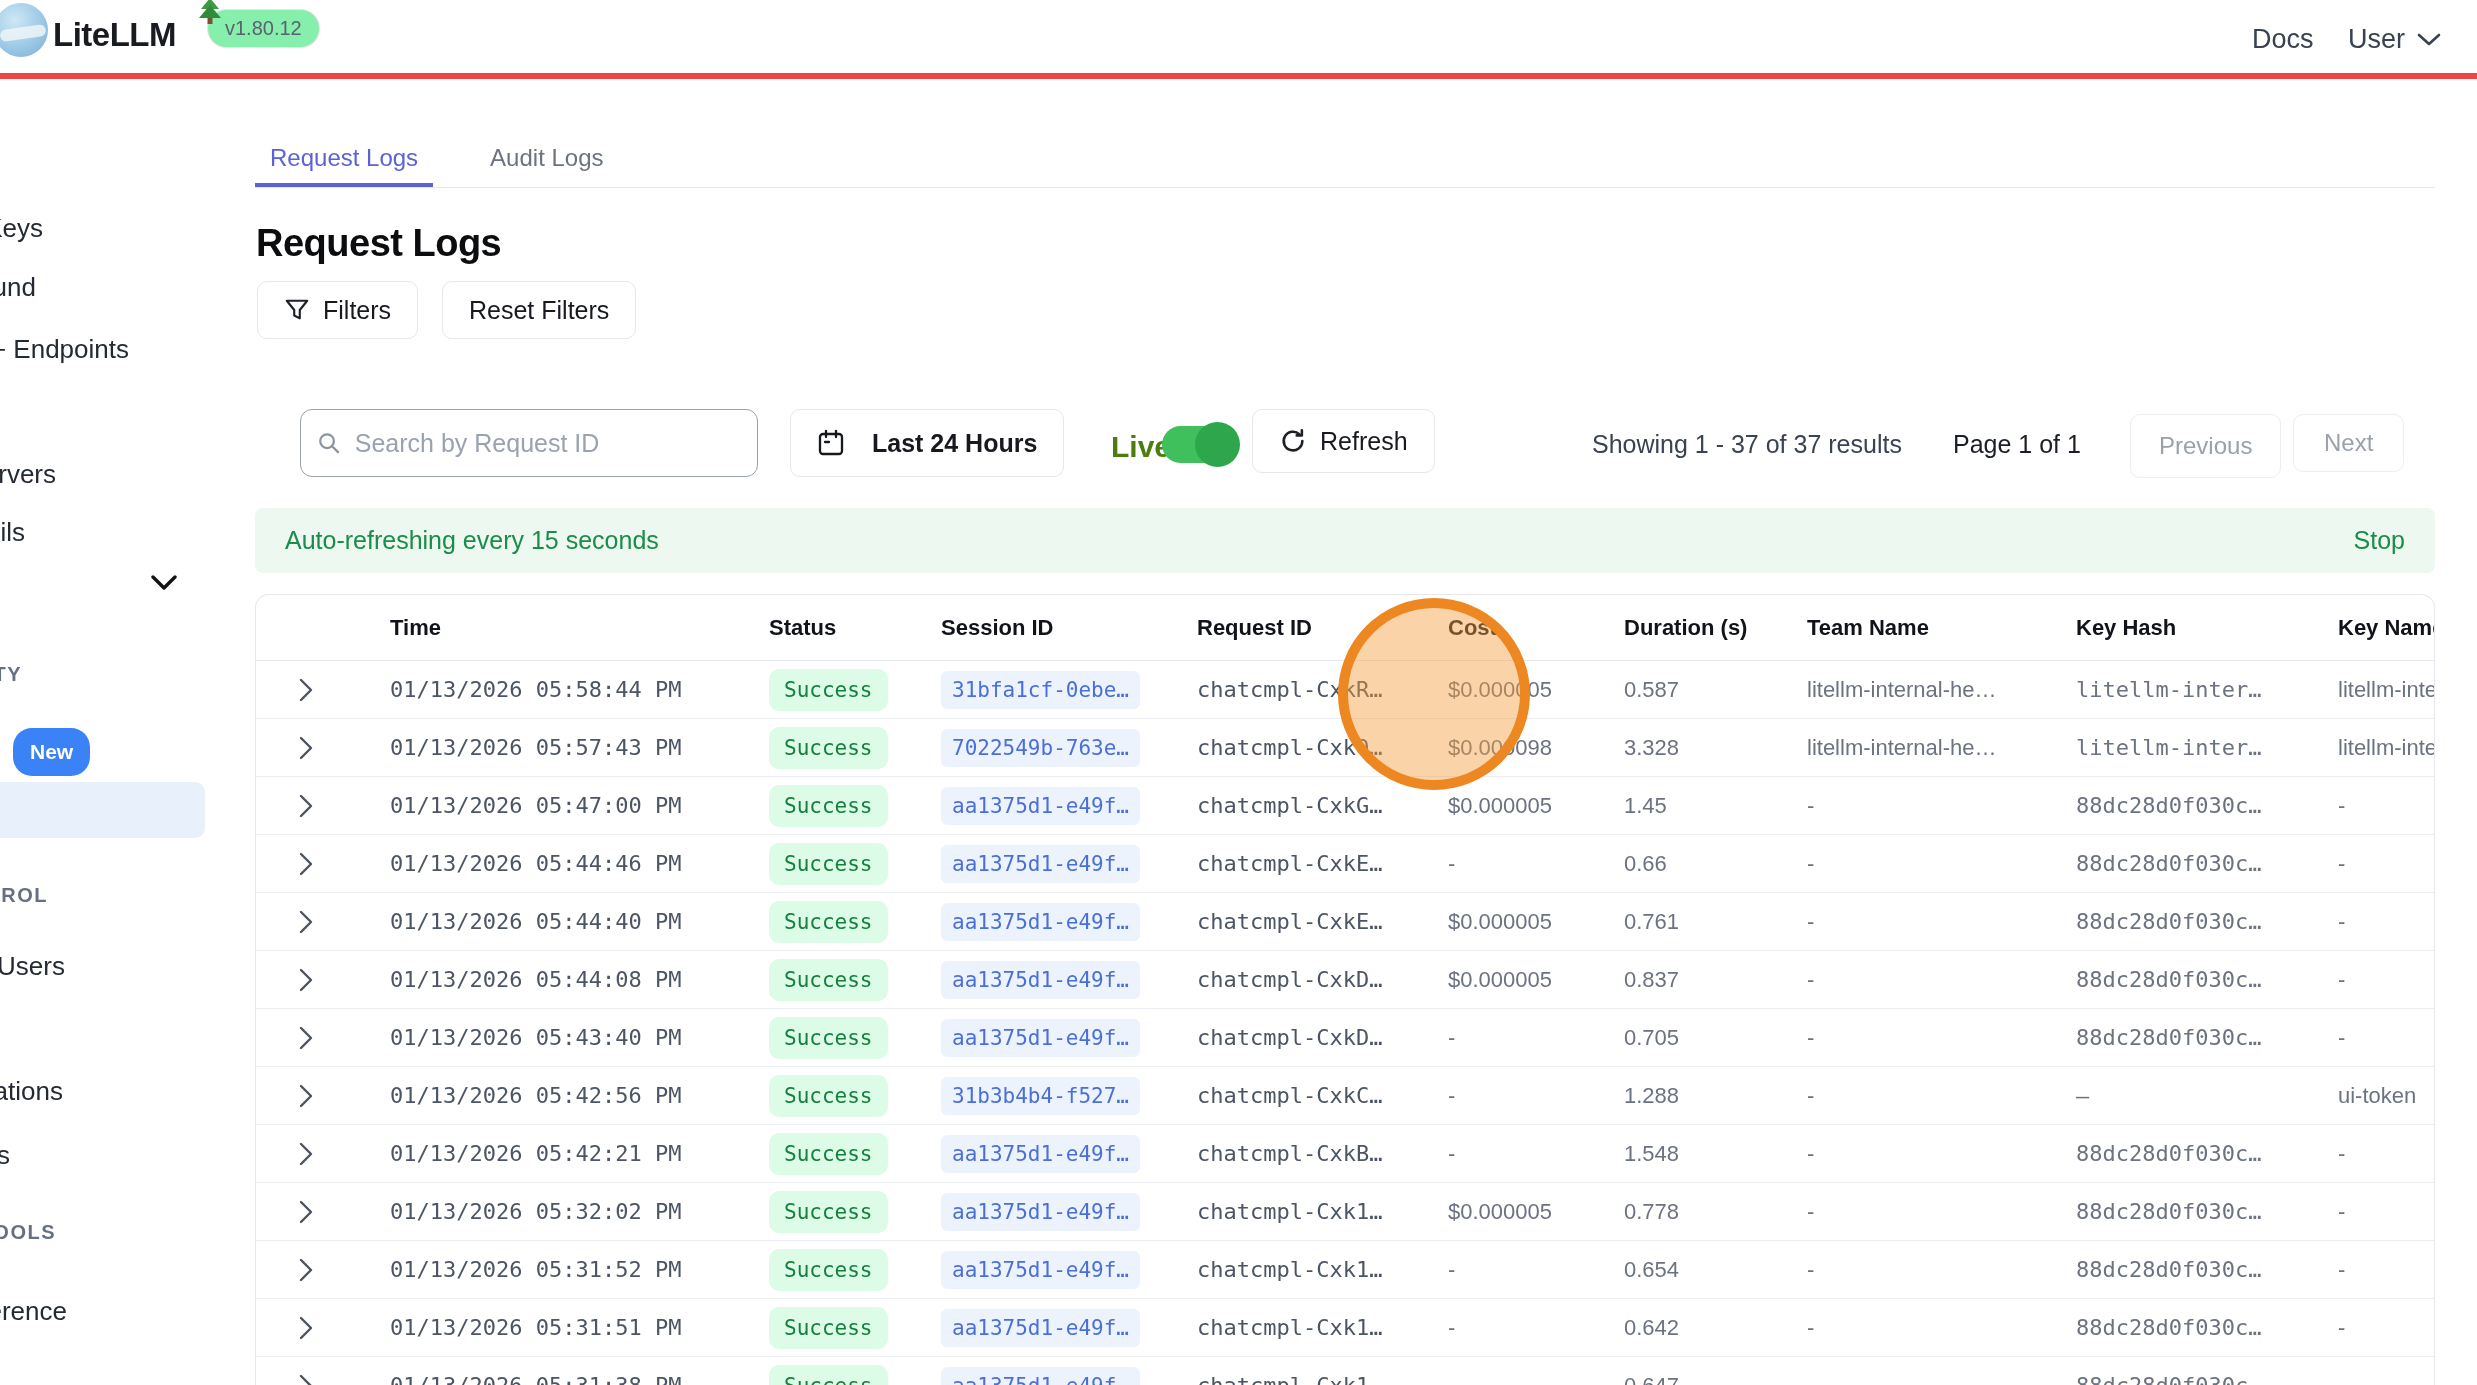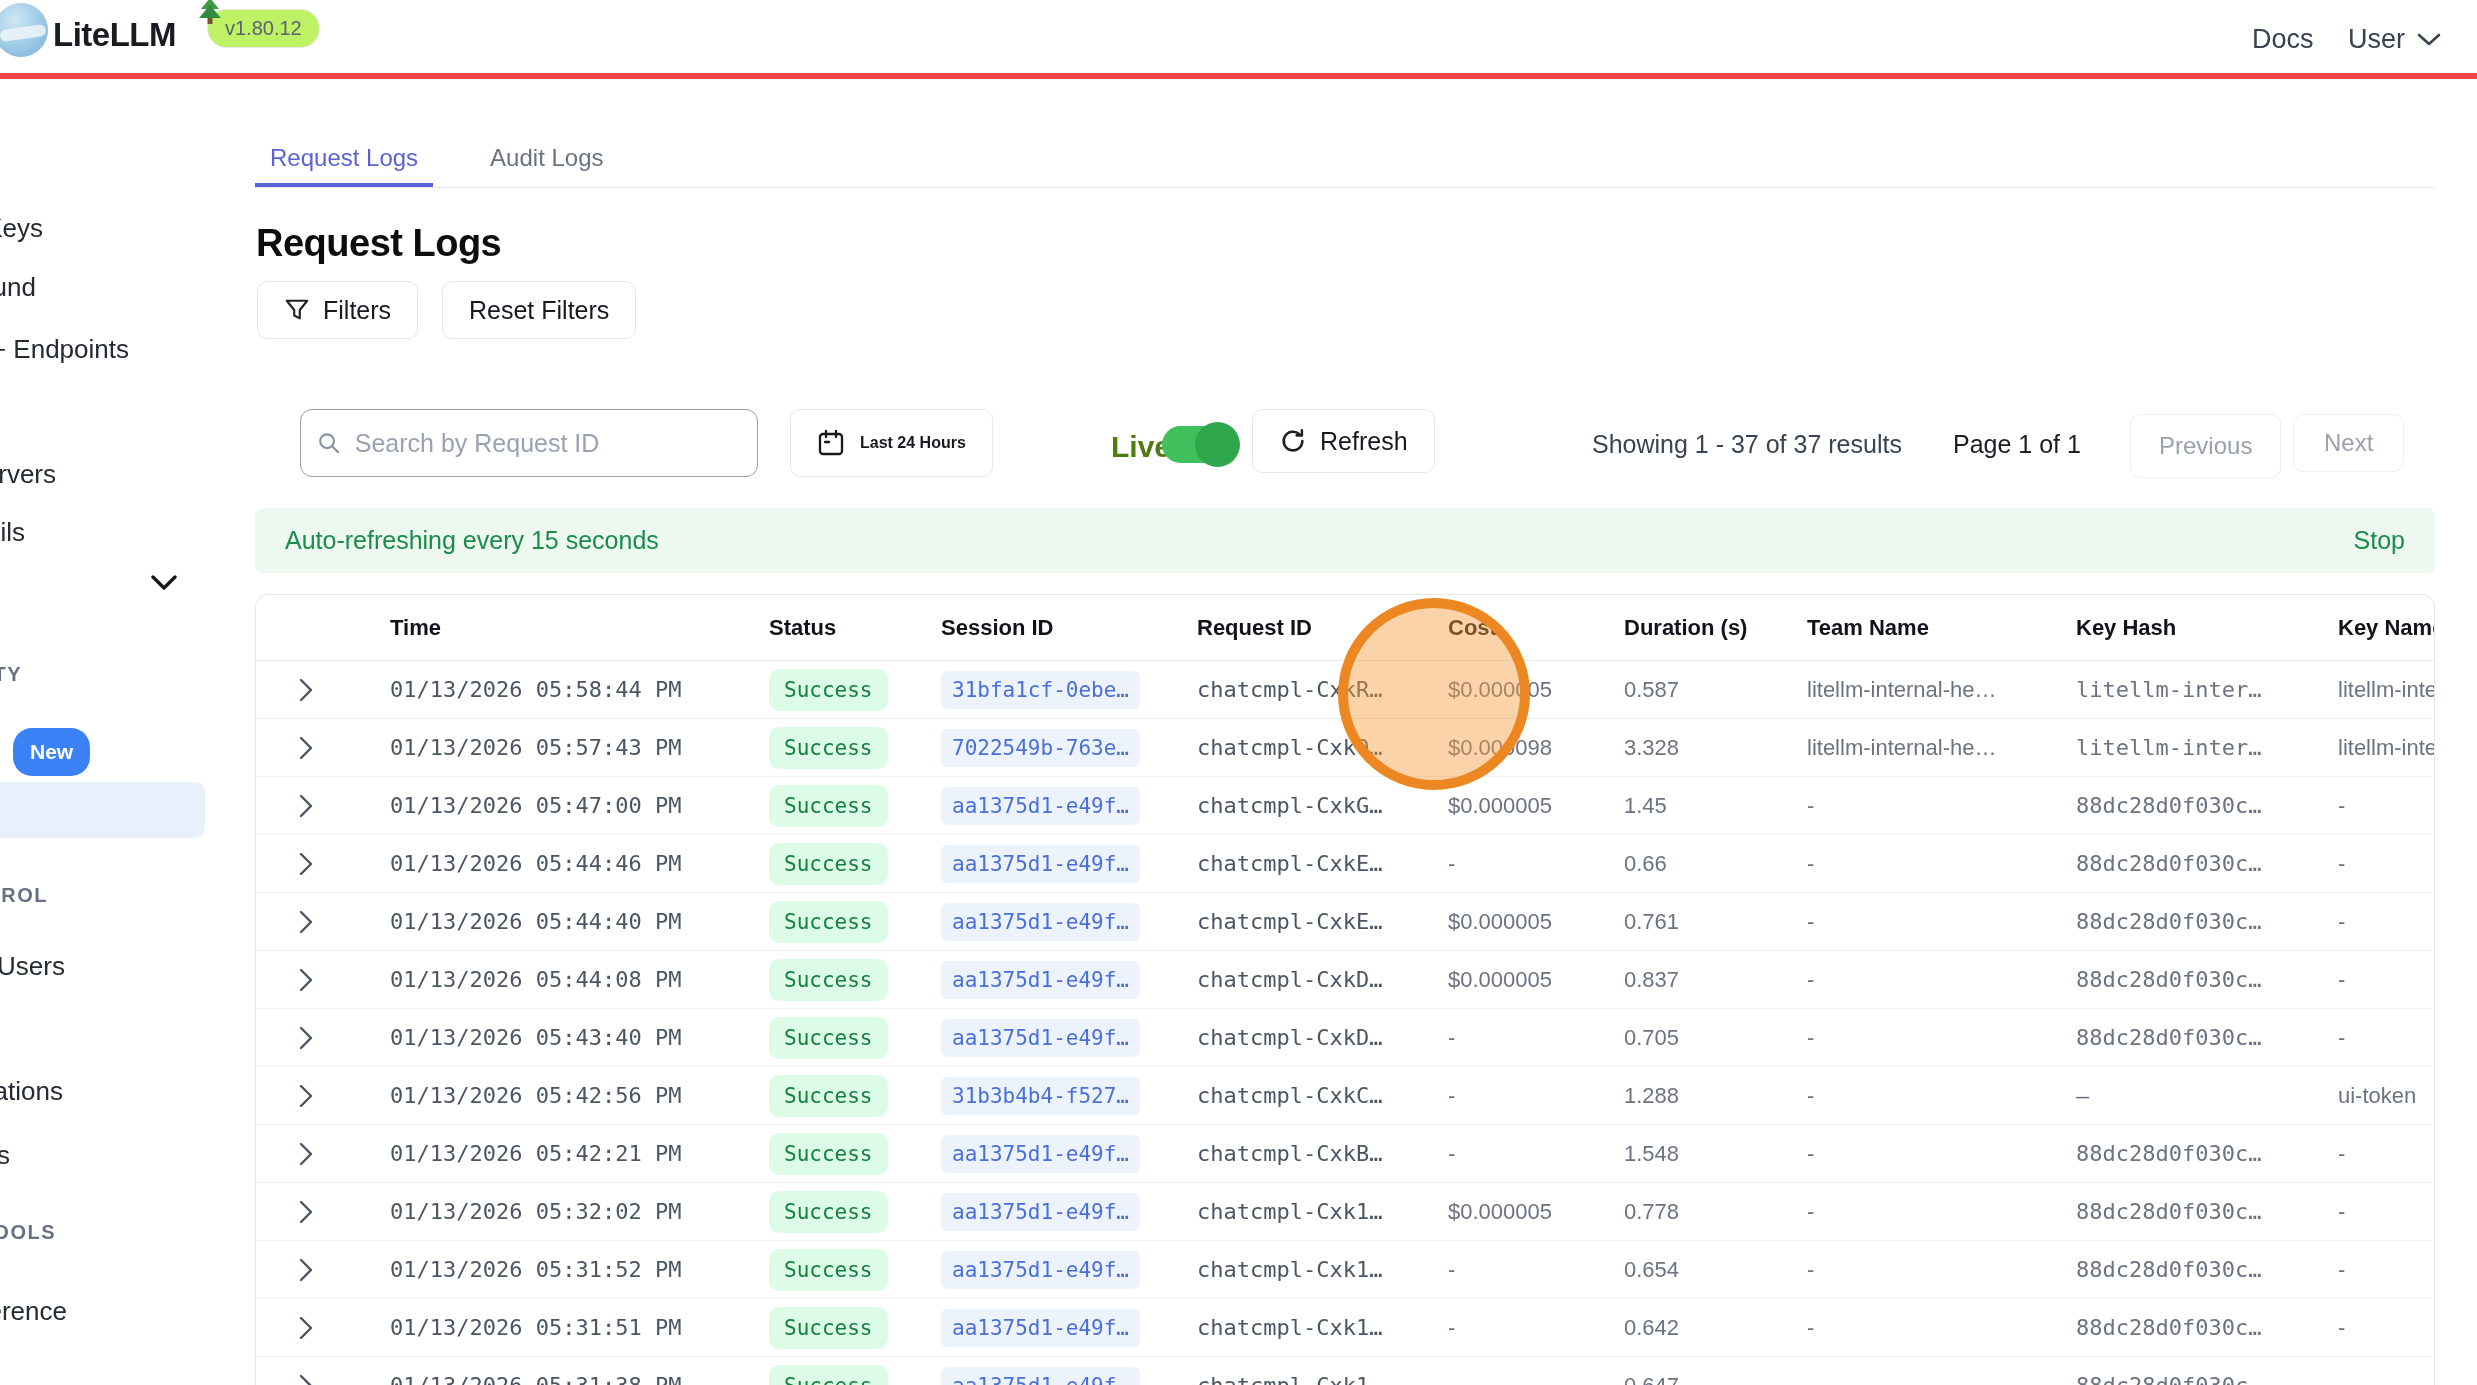--- a/index.html
+++ b/index.html
@@ -10,21 +10,21 @@
     background:#ffffff; font-family:"Liberation Sans", sans-serif; color:#1a1e26;
   }
   
   .navbar { position:absolute; left:0; top:0; width:2477px; height:79px; background:#fff; border-bottom:6px solid #ef4444; z-index:20; }
   .logo { position:absolute; left:-6px; top:3px; width:54px; height:54px; border-radius:50%;
           background: radial-gradient(circle at 38% 32%, #cfe7f5 0%, #9cc9e6 55%, #76aed4 100%); overflow:hidden; }
   .logo::after { content:""; position:absolute; left:6px; top:24px; width:46px; height:12px; background:#eef4f8; border-radius:6px; transform:rotate(-8deg); opacity:.85; }
   .brand { position:absolute; left:53px; top:16px; font-size:33px; font-weight:800; letter-spacing:-0.5px; color:#181b20; }
   .tree-icon { position:absolute; left:197px; top:-3px; z-index:2; }
   .version-badge { position:absolute; left:207px; top:9px; height:39px; padding:0 17px; display:flex; align-items:center;
-    border:1px solid #e3e6ea; background:#bef264; border-radius:20px; font-size:20px; color:#5b6170; }
+    border:1px solid #e3e6ea; background:#86efac; border-radius:20px; font-size:20px; color:#5b6170; }
   .nav-docs { position:absolute; left:2252px; top:24px; font-size:27px; color:#384250; cursor:pointer; }
   .nav-user { position:absolute; left:2348px; top:24px; font-size:27px; color:#384250; display:flex; align-items:center; gap:12px; cursor:pointer; }
 
   
   .sidebar { position:absolute; left:0; top:79px; width:212px; height:1306px; background:#fff; z-index:5; }
   .side-frag { position:absolute; font-size:26px; color:#242a33; white-space:nowrap; cursor:pointer; }
   .side-head { position:absolute; font-size:20px; font-weight:700; color:#667085; letter-spacing:1.5px; white-space:nowrap; }
   .side-new { position:absolute; left:13px; top:649px; height:48px; padding:16px 17px; display:flex; align-items:center;
     background:var(--new-badge,#3b82f6); color:#fff; font-size:21px; font-weight:600; border-radius:19px; }
   .side-selected { position:absolute; left:-12px; top:703px; width:217px; height:56px; border-radius:10px; background:var(--selected-nav-bg,#e7f0fb); cursor:pointer; }
@@ -40,21 +40,21 @@
   .btn { display:inline-flex; align-items:center; gap:13px; border:1px solid #e4e7ec; border-radius:10px; background:#fff;
          font-size:25px; color:#17191f; height:58px; padding:0 26px; cursor:pointer; }
   .filters-btn { position:absolute; left:257px; top:281px; }
   .reset-btn   { position:absolute; left:442px; top:281px;justify-content:flex-end; }
 
   
   .search-box { position:absolute; left:300px; top:409px; width:458px; height:68px; border:1.5px solid #99a1ad; border-radius:12px;
     display:flex; align-items:center; gap:12px; padding:0 16px; background:#fff; }
   .search-box input { border:none; outline:none; font-size:25px; color:#333; width:100%; background:transparent; font-family:"Liberation Sans",sans-serif; }
   .search-box input::placeholder { color:#9aa2b1; }
-  .range-btn { position:absolute; left:790px; top:409px; height:68px; font-weight:600; font-size:16px; gap:15px; }
+  .range-btn { position:absolute; left:790px; top:409px; height:68px; font-weight:600; font-size:25px; gap:27px; }
   .livetail-label { position:absolute; left:1111px; top:430px; font-size:30px; font-weight:600; color:#4d7c0f; }
   .toggle { position:absolute; left:1162px; top:426px; width:74px; height:37px; border-radius:19px; background:var(--toggle-on,#3fc05c); cursor:pointer; }
   .toggle .knob { position:absolute; right:-4px; top:-4px; width:45px; height:45px; border-radius:50%; background:#2da64c; }
   .refresh-btn { position:absolute; left:1252px; top:409px; height:64px; font-size:25px; }
   .results-summary { position:absolute; left:1592px; top:430px; font-size:25px; color:#3a4352; }
   .page-summary { position:absolute; left:1953px; top:430px; font-size:25px; font-weight:500; color:#1a1e26; }
   .prev-btn { position:absolute; left:2130px; top:414px; height:64px; border-color:#eceef2; color:#9aa1ac; font-size:24px; padding:0 28px; }
   .next-btn { position:absolute; left:2293px; top:414px; height:58px; border-color:#eceef2; color:#9aa1ac; font-size:24px; padding:0 30px; }
 
   

